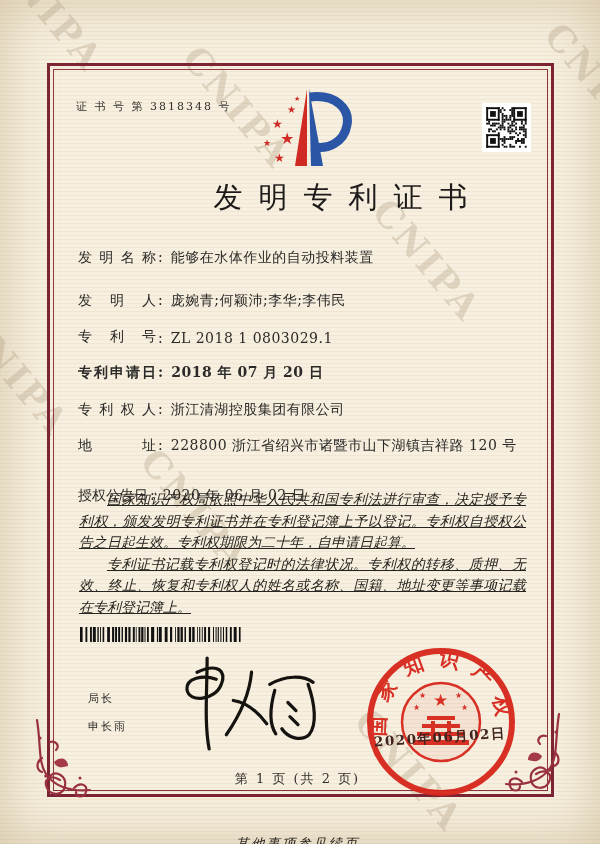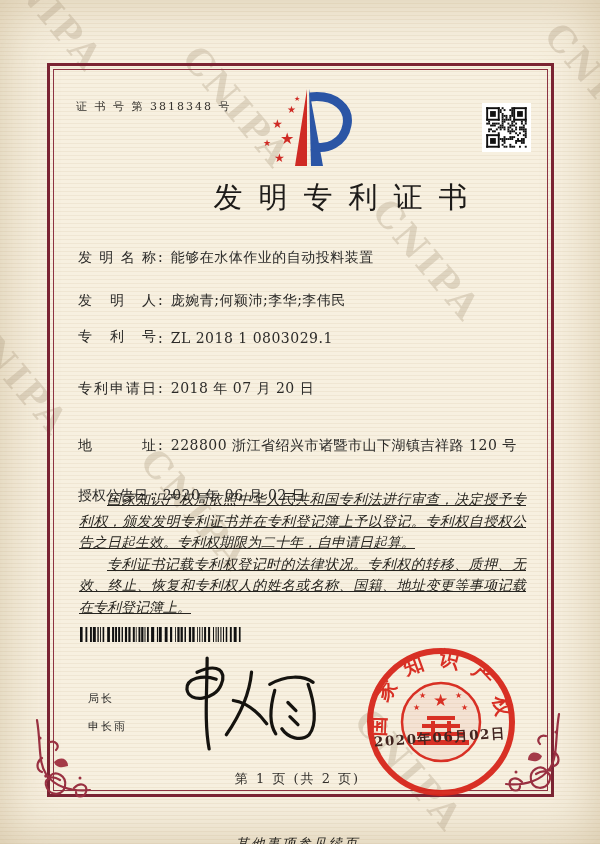--- a/index.html
+++ b/index.html
@@ -300,22 +300,25 @@
 
     <div class="row" style="top:249px;">
       <span class="lab">发明名称</span><span class="colon">:</span><span class="val">能够在水体作业的自动投料装置</span>
     </div>
     <div class="row" style="top:292px;">
       <span class="lab">发明人</span><span class="colon">:</span><span class="val">庞婉青;何颖沛;李华;李伟民</span>
     </div>
     <div class="row" style="top:328px;">
       <span class="lab">专利号</span><span class="colon">:</span><span class="val">ZL 2018 1 0803029.1</span>
     </div>
-    <div class="row" style="top:380px;">
+    <div class="row" style="top:364px;font-weight:bold;">
       <span class="lab">专利申请日</span><span class="colon">:</span><span class="val">2018 年 07 月 20 日</span>
+    </div>
+    <div class="row" style="top:401px;">
+      <span class="lab">专利权人</span><span class="colon">:</span><span class="val">浙江清湖控股集团有限公司</span>
     </div>
     <div class="row" style="top:437px;">
       <span class="lab">地址</span><span class="colon">:</span><span class="val">228800 浙江省绍兴市诸暨市山下湖镇吉祥路 120 号</span>
     </div>
     <div class="row" style="top:487px;">
       <span>
         <span class="lab2">授权公告日</span><span class="colon">:</span><span class="val">2020 年 06 月 02 日</span>
       </span>
     </div>
 

